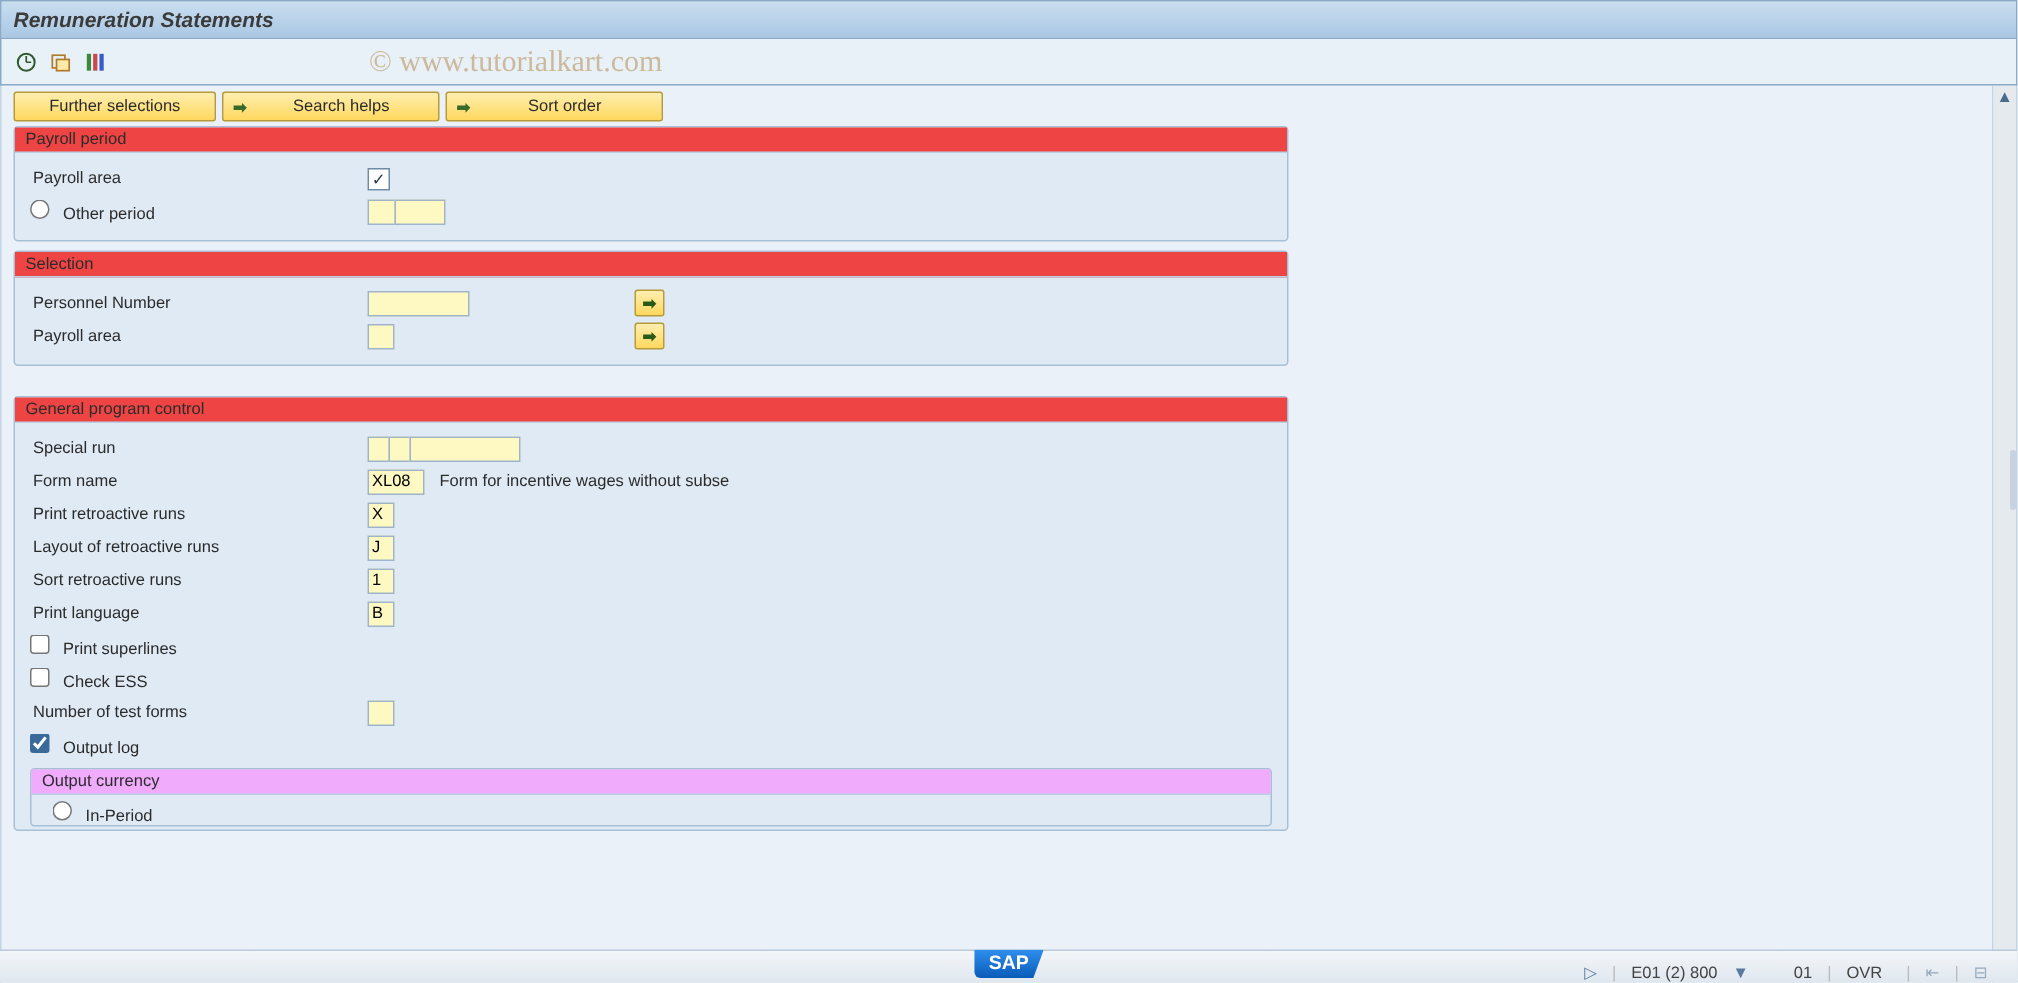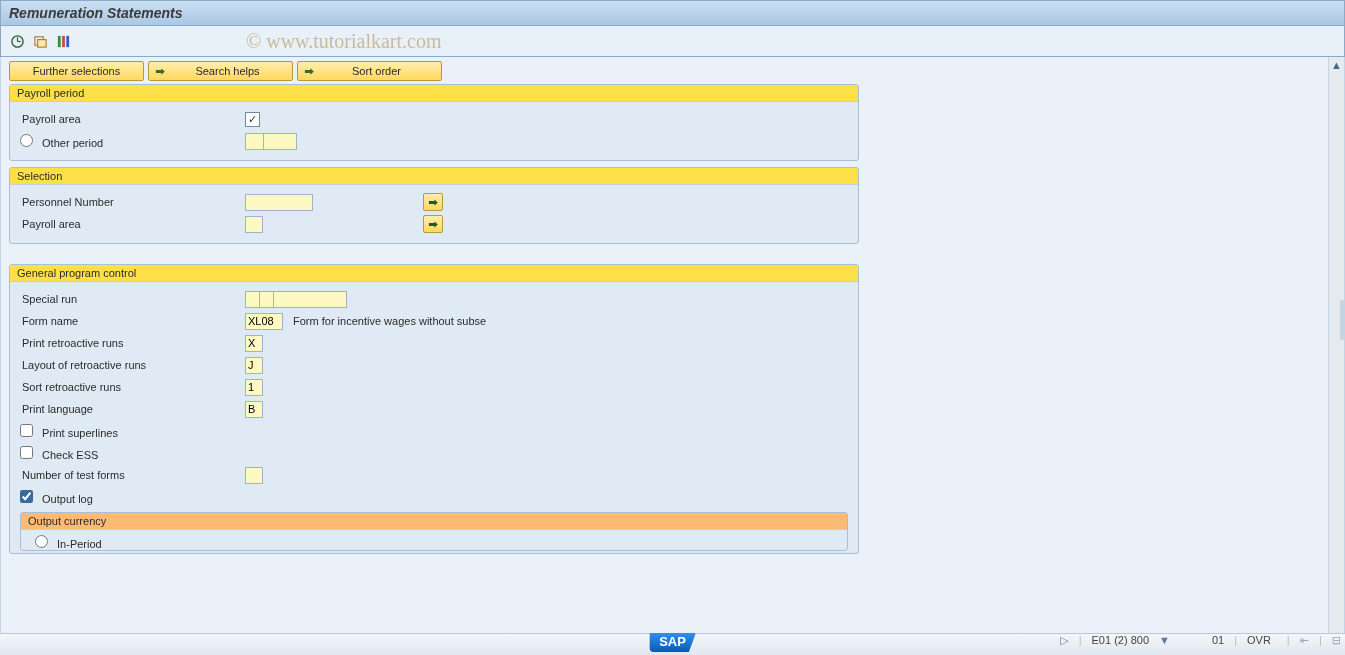--- a/index.html
+++ b/index.html
@@ -117,21 +117,21 @@
   .sap-btn.w135 { width: 135px; }
   .sap-btn.w145 { width: 145px; justify-content: flex-start; }
   .group {
     border: 1px solid #a8bfd5;
     border-radius: 3px;
     background: #dfeaf4;
     margin: 0 4px 6px 4px;
     width: 850px;
   }
   .group-title {
-    background: #fde047;
+    background: #ef4444;
     border-bottom: 1px solid #bcd0e3;
     padding: 2px 7px;
     font-size: 11px;
     color: #2b2b2b;
   }
   .group-body {
     padding: 6px 10px 8px 10px;
   }
   .row {
     display: flex;
@@ -195,25 +195,25 @@
     border-radius: 3px;
     margin: 4px 0 0 0;
   }
   .statusbar {
     position: absolute;
     left: 0; right: 0; bottom: 0;
     height: 22px;
     background: linear-gradient(to bottom,#f4f6f9,#dfe7ef);
     border-top: 1px solid #b9c9d9;
     display: flex;
-    align-items: flex-start;
+    align-items: flex-end;
     justify-content: flex-end;
     font-size: 11px;
     color: #444;
-    padding-right: 4px;
+    padding-right: 20px;
     gap: 10px;
   }
   .status-sep { color: #bbb; }
   .sap-logo {
     position: absolute;
     left: 50%;
     transform: translateX(-50%);
     font-weight: bold;
     font-size: 13px;
     color: #fff;
@@ -364,21 +364,21 @@
           <input class="txt small4" style="">
         </div>
         <div class="row">
           <label>
             <input type="checkbox" class="check" checked="" style="">
             <span>Output log</span>
           </label>
         </div>
 
         <div class="subgroup">
-          <div class="group-title" style="background:#fdba74">Output currency</div>
+          <div class="group-title" style="background:#f0abfc">Output currency</div>
           <div style="padding:4px 14px 0 14px">
             <div class="row" style="height:16px;overflow:hidden">
               <label>
                 <input type="radio" name="cur" class="radio" style="">
                 <span>In-Period</span>
               </label>
             </div>
           </div>
         </div>
 
@@ -393,20 +393,20 @@
     <span class="scroll-arrow">▼</span>
   </div>
 </div>
 
 <div class="statusbar">
   <span class="sap-logo">SAP</span>
   <span style="color:#5a7aa0">▷</span>
   <span class="status-sep">|</span>
   <span>E01 (2) 800</span>
   <span style="color:#5a7aa0">▼</span>
-  <span style="margin-left:32px">01</span>
+  <span style="margin-left:20px">01</span>
   <span class="status-sep">|</span>
   <span>OVR</span>
   <span class="status-sep" style="margin-left:6px">|</span>
   <span style="color:#9ab;">⇤</span>
   <span class="status-sep">|</span>
   <span style="color:#9ab;">⊟</span>
 </div>
 
 </body></html>

